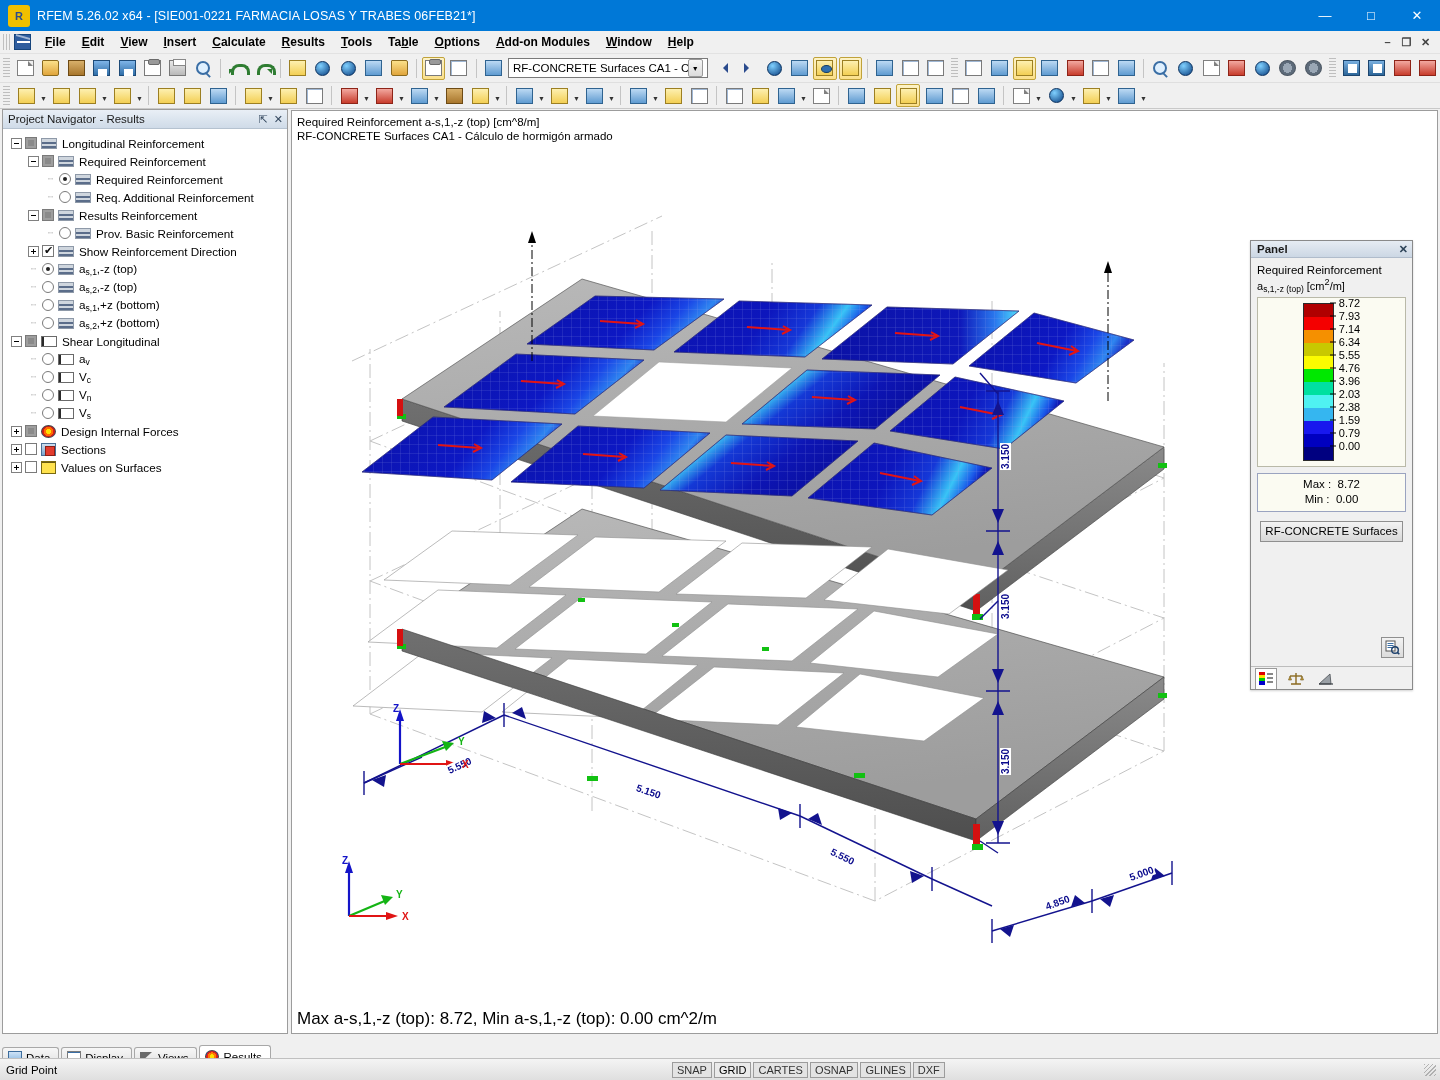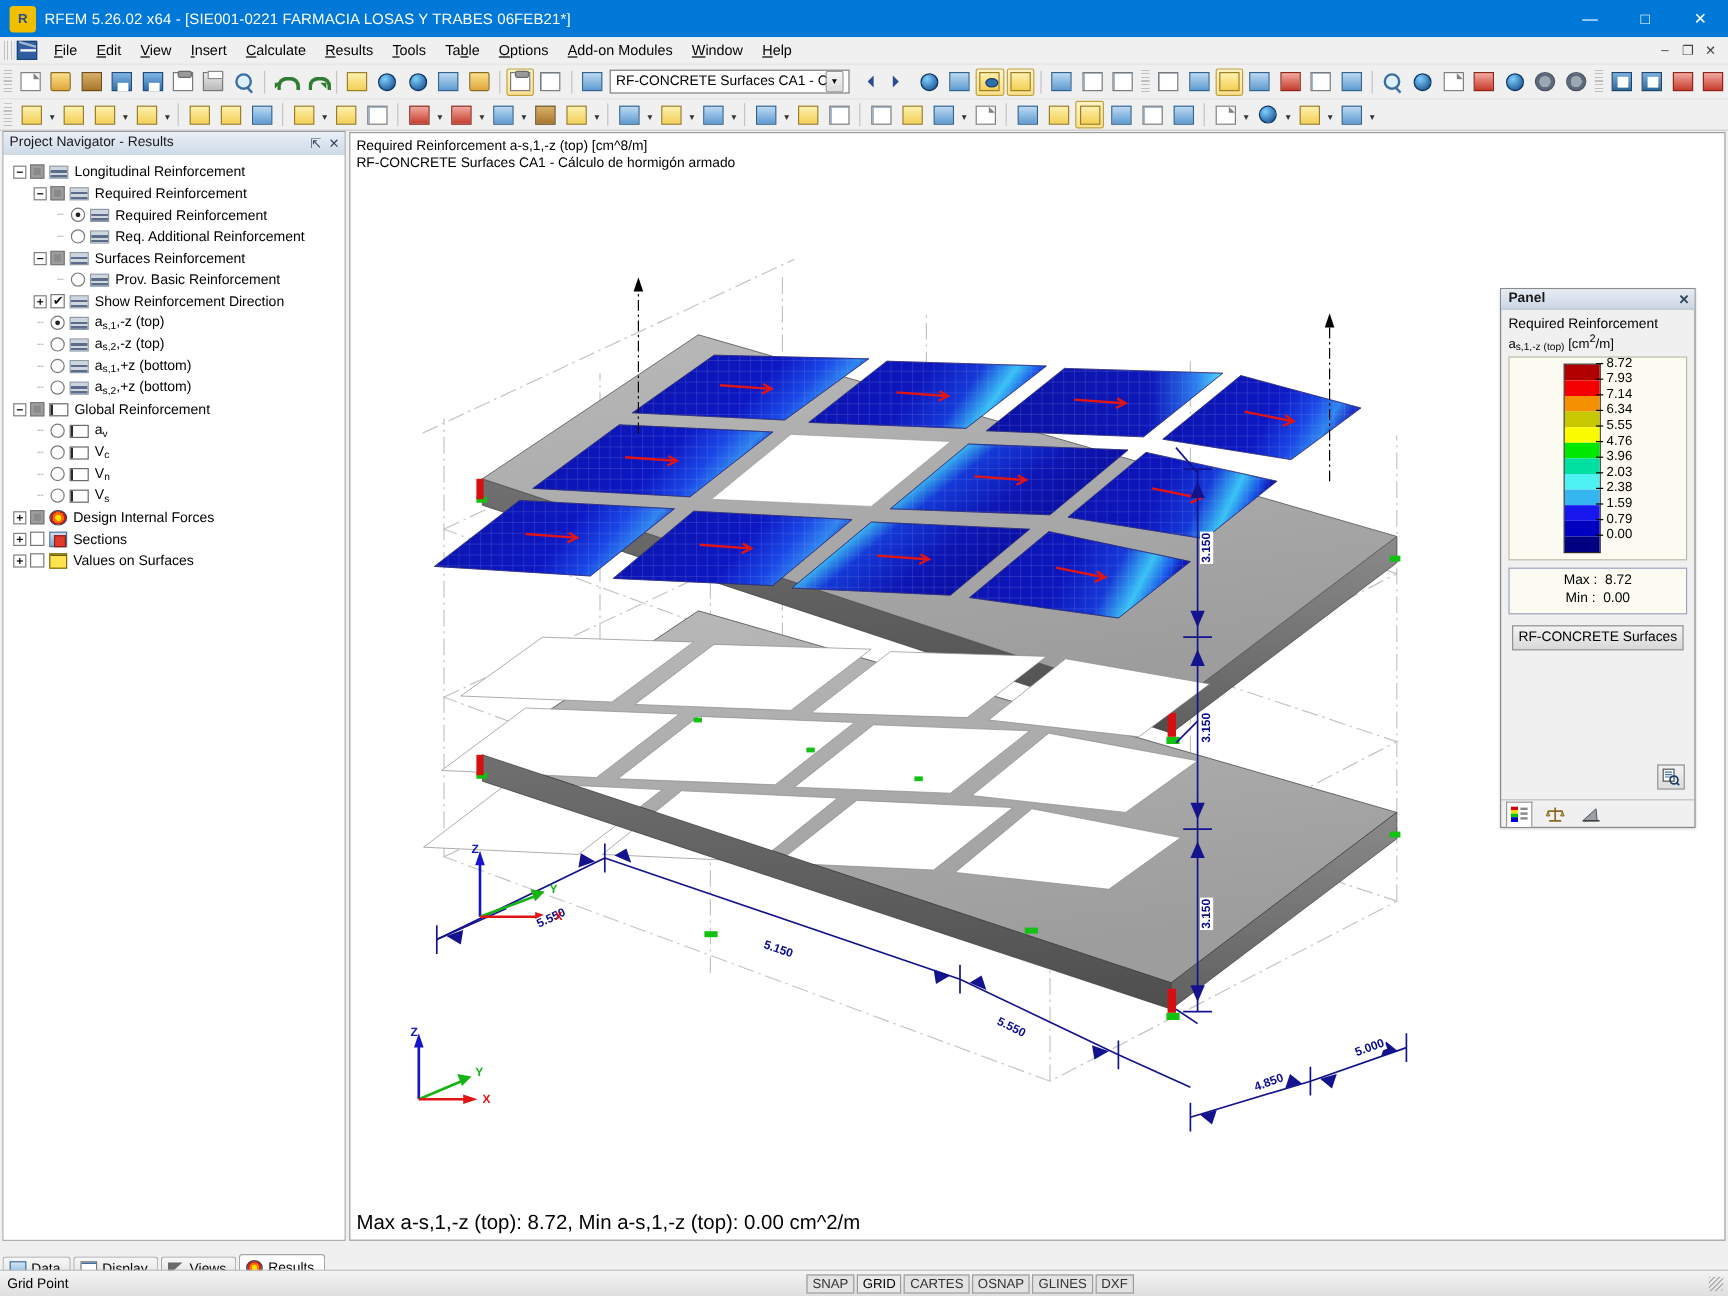--- a/index.html
+++ b/index.html
@@ -30,20 +30,21 @@
   #titlebar .wc {
     width:46px; height:31px; display:flex; align-items:center; justify-content:center;
     font-size:13px; color:#fff;
   }
 
   
   #menubar {
     position:absolute; left:0; top:31px; width:1440px; height:23px;
     background:#f0f0f0; display:flex; align-items:center;
     border-bottom:1px solid #e2e2e2;
+    font-weight:bold;
   }
   #menubar .grip { width:9px; height:16px; margin-left:3px;
     background:repeating-linear-gradient(to right,#a6a6a6 0 1px,transparent 1px 3px);
     opacity:.65; }
   #menubar .mdi-icon {
     width:17px; height:16px; margin:0 6px 0 2px; background:#2f5d9e;
     position:relative; border:1px solid #17457c;
   }
   #menubar .mdi-icon:before {
     content:""; position:absolute; left:2px; top:6px; width:13px; height:2px; background:#fff;
@@ -604,21 +605,21 @@
           <span class="dots">┈</span>
           <span class="radio"></span>
           <span class="ico-bars"></span>
           <span>Req. Additional Reinforcement</span>
         </div>
         <div class="tn">
           <span class="pad" style="width: 17px;"></span>
           <span class="expander"></span>
           <span class="cbox gray"></span>
           <span class="ico-bars"></span>
-          <span>Surfaces Reinforcement</span>
+          <span>Results Reinforcement</span>
         </div>
         <div class="tn">
           <span class="pad" style="width: 34px;"></span>
           <span class="dots">┈</span>
           <span class="radio"></span>
           <span class="ico-bars"></span>
           <span>Prov. Basic Reinforcement</span>
         </div>
         <div class="tn">
           <span class="pad" style="width: 17px;"></span>
@@ -653,21 +654,21 @@
           <span class="dots">┈</span>
           <span class="radio"></span>
           <span class="ico-bars"></span>
           <span>a<span class="sub">s,2</span>,+z (bottom)</span>
         </div>
         <div class="tn">
           <span class="pad" style="width: 0px;"></span>
           <span class="expander"></span>
           <span class="cbox gray"></span>
           <span class="ico-shear"></span>
-          <span>Global Reinforcement</span>
+          <span>Shear Longitudinal</span>
         </div>
         <div class="tn">
           <span class="pad" style="width: 17px;"></span>
           <span class="dots">┈</span>
           <span class="radio"></span>
           <span class="ico-shear"></span>
           <span>a<span class="sub">v</span></span>
         </div>
         <div class="tn">
           <span class="pad" style="width: 17px;"></span>

